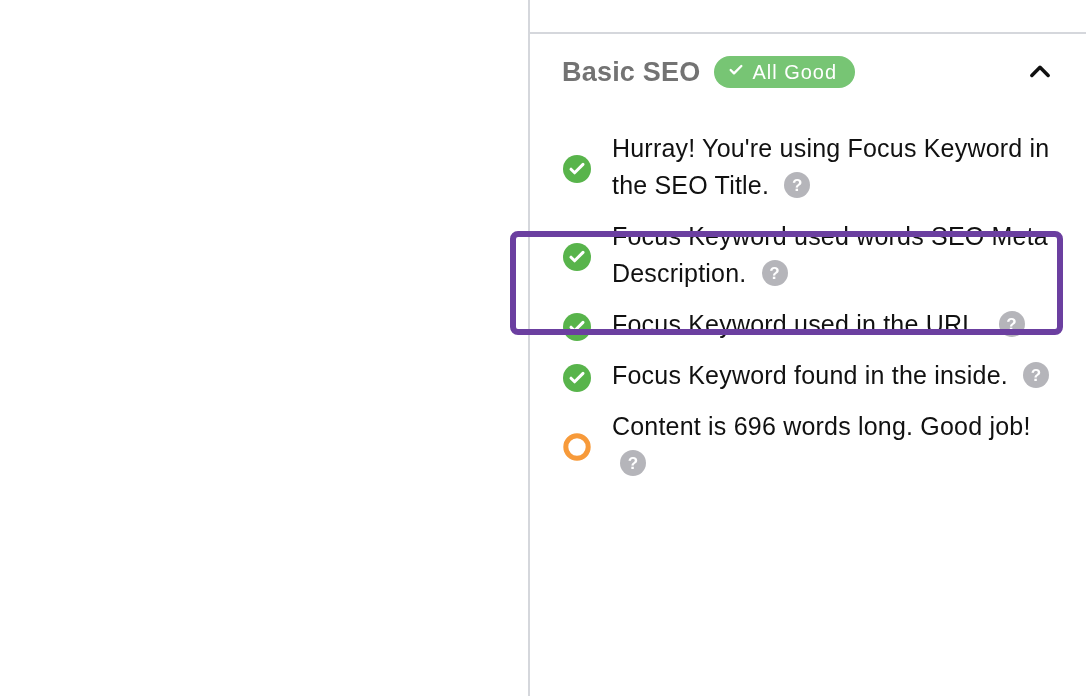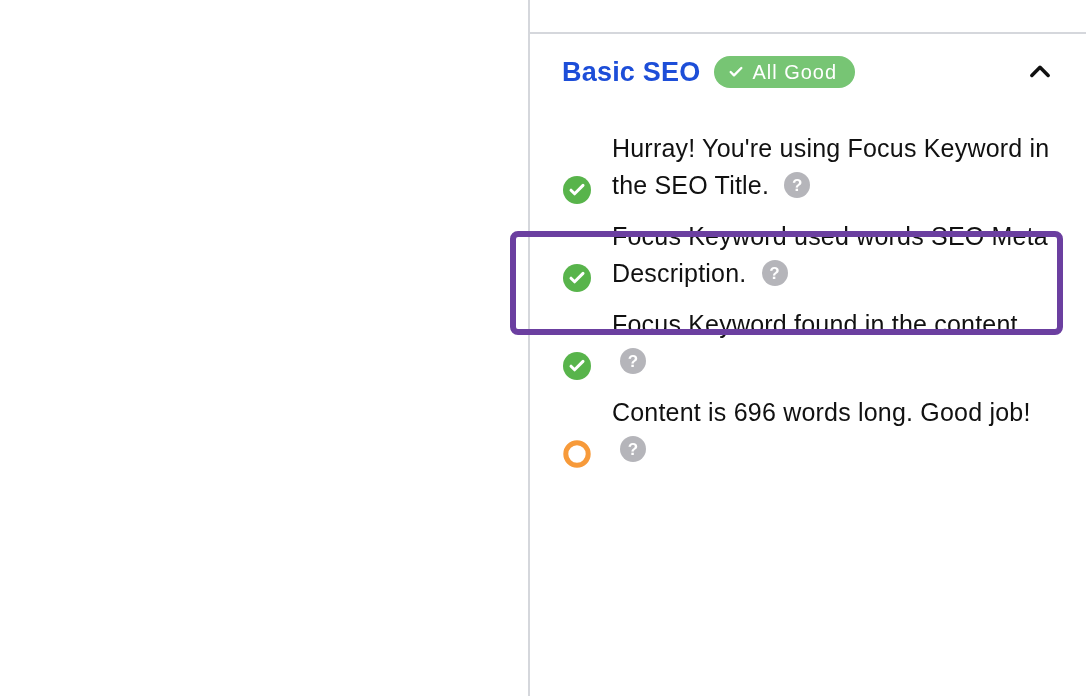--- a/index.html
+++ b/index.html
@@ -30,45 +30,45 @@
   }
   .sec-header {
     display: flex;
     align-items: center;
     position: relative;
     margin-bottom: 42px;
   }
   .sec-title {
     font-size: 27px;
     font-weight: 700;
-    color: #1d4ed8;
+    color: #737373;
     margin-right: 14px;
   }
   .badge {
     display: inline-flex;
-    align-items: center;
+    align-items: flex-start;
     background: #77c574;
     color: #fff;
     border-radius: 999px;
     padding: 6px 18px 6px 14px;
     font-size: 20px;
     line-height: 1;
     letter-spacing: 1px;
   }
   .badge svg { margin-right: 8px; }
   .chevron {
     position: absolute;
     right: 4px;
     top: 2px;
     cursor: pointer;
   }
   .items { }
   .item {
     display: flex;
-    align-items: flex-end;
+    align-items: center;
     padding: 0 6px 0 0;
     margin-bottom: 14px;
   }
   .iconcell {
     width: 30px;
     flex: 0 0 30px;
     display: flex;
     justify-content: center;
     padding-top: 4px;
   }
@@ -152,31 +152,43 @@
               <circle cx="14" cy="14" r="14" fill="#58b44b"></circle>
               <path d="M8 14.2l3.6 3.6L20 9.4" stroke="#fff" stroke-width="3" fill="none" stroke-linecap="round" stroke-linejoin="round"></path>
             </svg>
         </span>
         <span class="text">
           <span>Focus Keyword used words SEO Meta Description.</span>
           <span class="help">?</span>
         </span>
       </div>
 
-
-
-      <div class="item">
-        <span class="iconcell">
-          <svg class="check-svg" width="28" height="28" viewBox="0 0 28 28">
-              <circle cx="14" cy="14" r="14" fill="#58b44b"></circle>
-              <path d="M8 14.2l3.6 3.6L20 9.4" stroke="#fff" stroke-width="3" fill="none" stroke-linecap="round" stroke-linejoin="round"></path>
-            </svg>
-        </span>
-        <span class="text">
-          <span>Focus Keyword found in the content.</span>
+      <div class="item">
+        <span class="iconcell">
+          <svg class="check-svg" width="28" height="28" viewBox="0 0 28 28">
+              <circle cx="14" cy="14" r="14" fill="#58b44b"></circle>
+              <path d="M8 14.2l3.6 3.6L20 9.4" stroke="#fff" stroke-width="3" fill="none" stroke-linecap="round" stroke-linejoin="round"></path>
+            </svg>
+        </span>
+        <span class="text">
+          <span>Focus Keyword used in the URL.</span>
+          <span class="help">?</span>
+        </span>
+      </div>
+
+
+      <div class="item">
+        <span class="iconcell">
+          <svg class="check-svg" width="28" height="28" viewBox="0 0 28 28">
+              <circle cx="14" cy="14" r="14" fill="#58b44b"></circle>
+              <path d="M8 14.2l3.6 3.6L20 9.4" stroke="#fff" stroke-width="3" fill="none" stroke-linecap="round" stroke-linejoin="round"></path>
+            </svg>
+        </span>
+        <span class="text">
+          <span>Focus Keyword found in the inside.</span>
           <span class="help">?</span>
         </span>
       </div>
 
       <div class="item">
         <span class="iconcell">
           <svg class="check-svg" width="28" height="28" viewBox="0 0 28 28">
               <circle cx="14" cy="14" r="11.2" fill="none" stroke="#f79a3a" stroke-width="5"></circle>
             </svg>
         </span>

